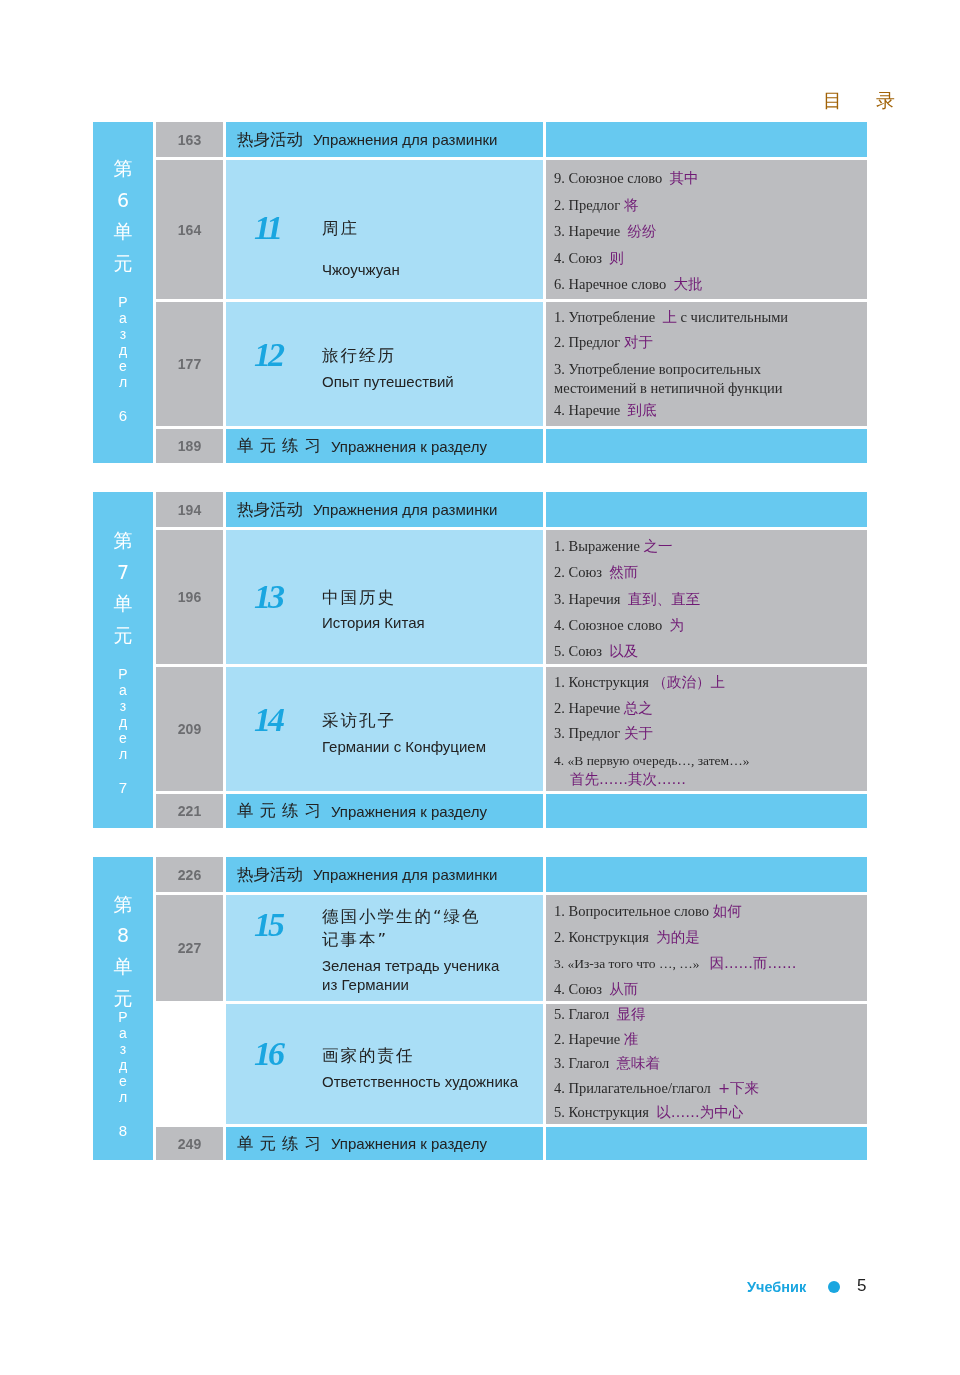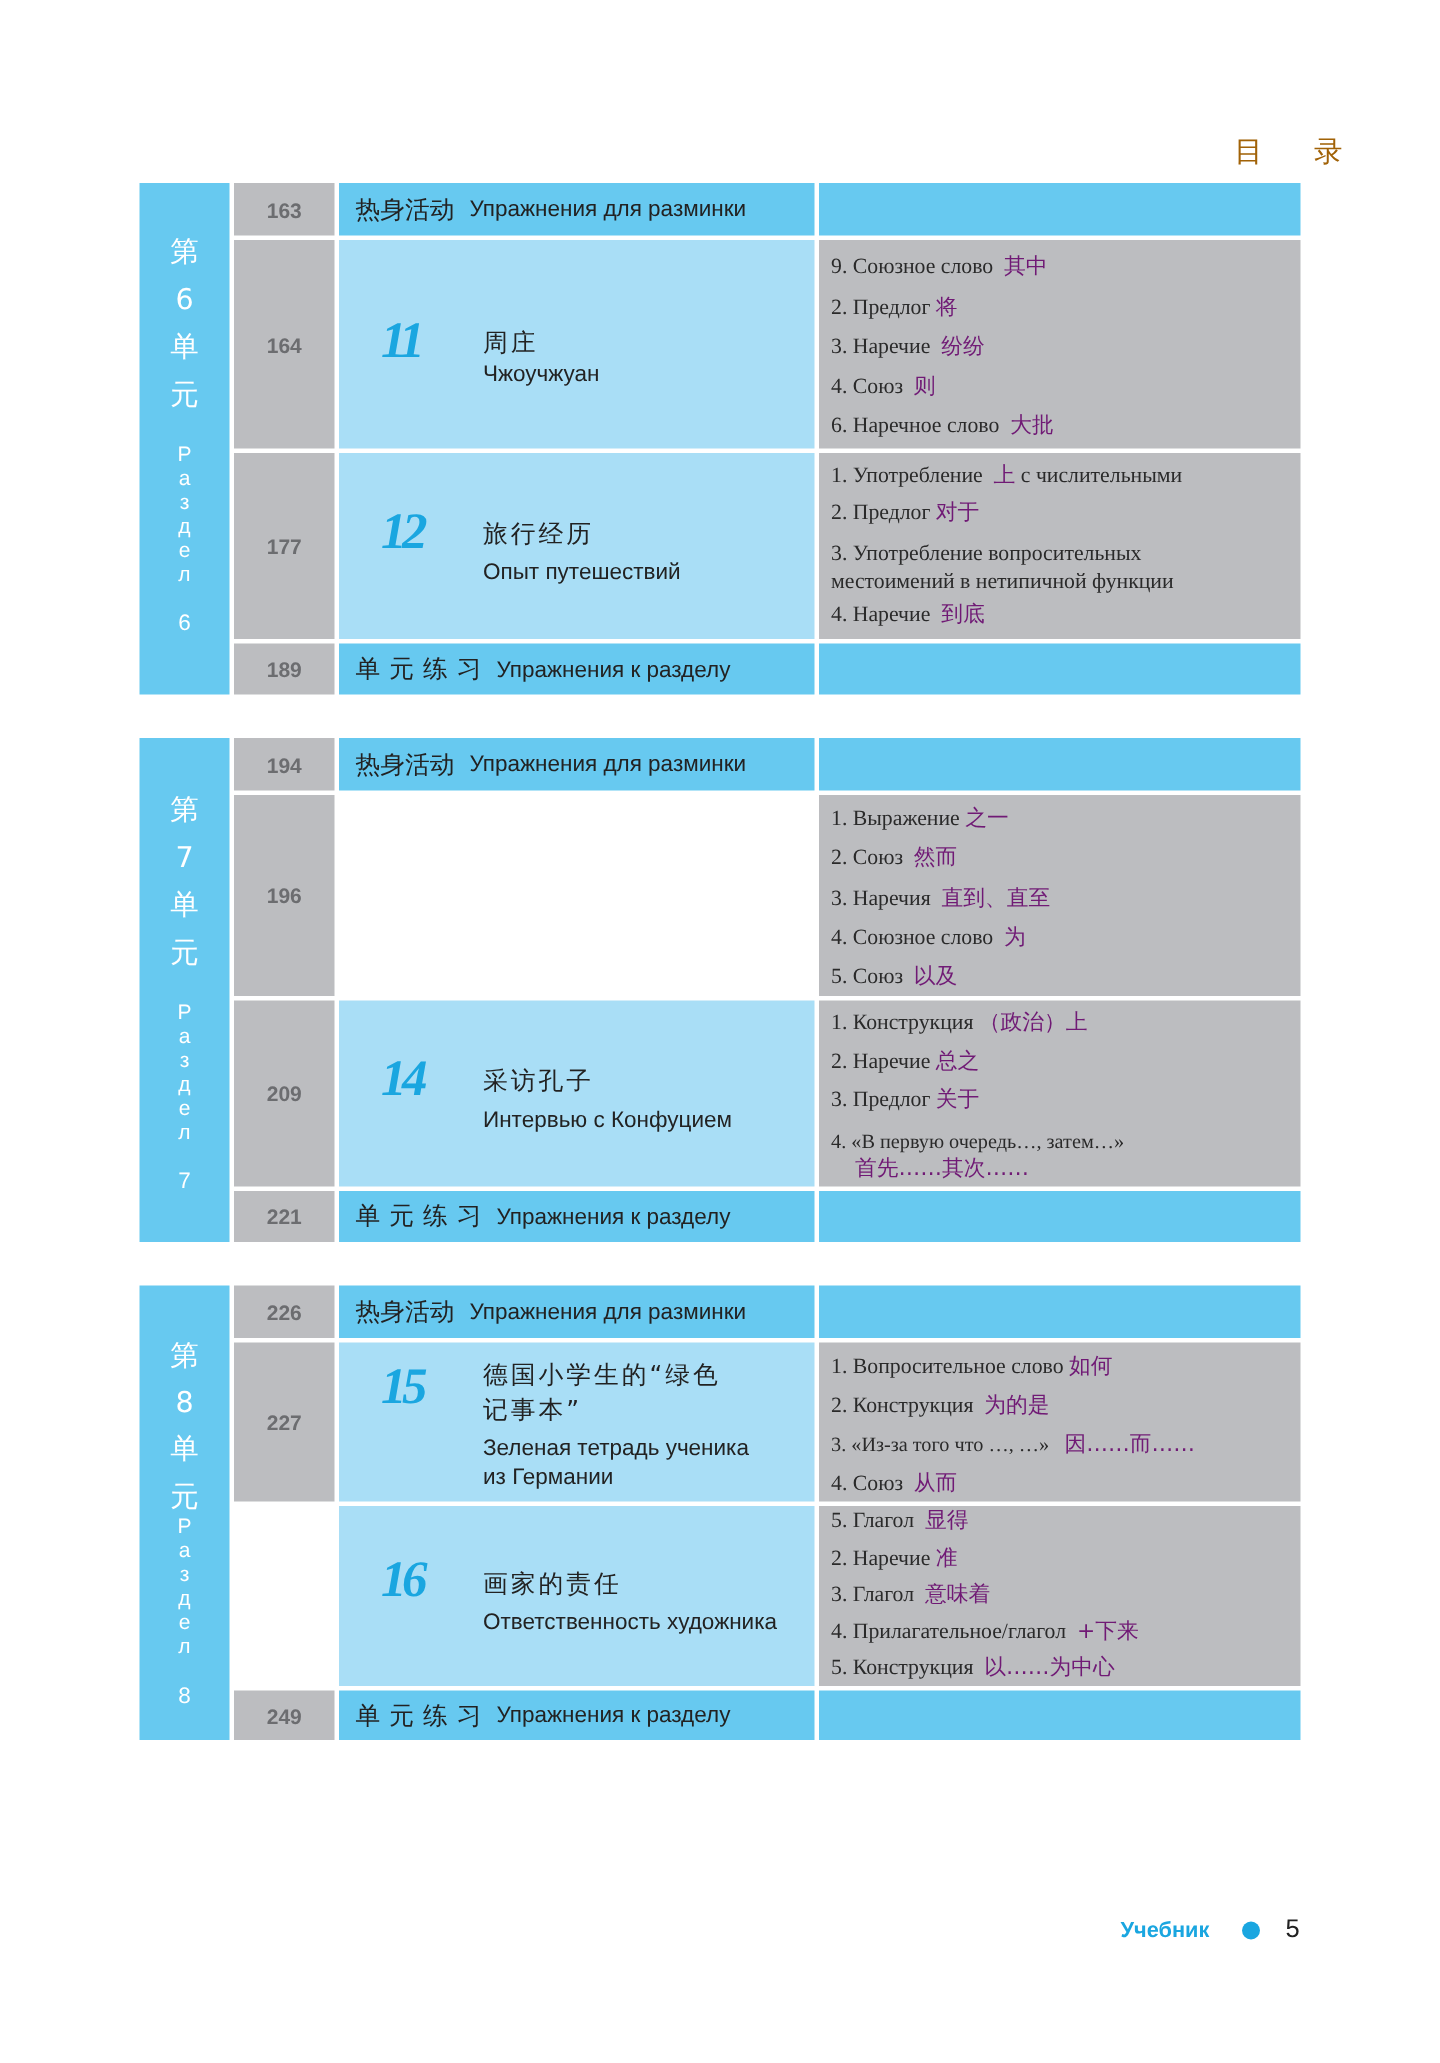--- a/index.html
+++ b/index.html
@@ -105,21 +105,21 @@
         </div>
     </div>
     <div class="cell gram-band"></div>
   </div>
 
   <div class="row" style="top:38px;height:139px;">
     <div class="cell pg">164</div>
     <div class="cell title-light">
       <div class="lesson-num" style="top:49px">11</div>
       <div class="lesson-cn" style="top:57px">周庄</div>
-      <div class="lesson-ru" style="top:80px">Чжоучжуан</div>
+      <div class="lesson-ru" style="top:100px">Чжоучжуан</div>
     </div>
     <div class="cell gram-gray">
       <div class="gram-list" style="top:9px">
         <div class="gi" style="top:0"><span>9. Союзное слово</span>&nbsp;&nbsp;<span class="cnz">其中</span></div>
         <div class="gi" style="top:27px"><span>2. Предлог</span>&nbsp;<span class="cnz">将</span></div>
         <div class="gi" style="top:53px"><span>3. Наречие</span>&nbsp;&nbsp;<span class="cnz">纷纷</span></div>
         <div class="gi" style="top:80px"><span>4. Союз</span>&nbsp;&nbsp;<span class="cnz">则</span></div>
         <div class="gi" style="top:106px"><span>6. Наречное слово</span>&nbsp;&nbsp;<span class="cnz">大批</span></div>
       </div>
     </div>
@@ -176,37 +176,42 @@
       <div class="band-text">
           <span class="cnb">热身活动</span>
           <span class="rub">Упражнения для разминки</span>
         </div>
     </div>
     <div class="cell gram-band"></div>
   </div>
 
   <div class="row" style="top:38px;height:134px;">
     <div class="cell pg">196</div>
+    <div class="cell title-light">
+      <div class="lesson-num" style="top:48px">13</div>
+      <div class="lesson-cn" style="top:56px">中国历史</div>
+      <div class="lesson-ru" style="top:83px">История Китая</div>
+    </div>
     <div class="cell gram-gray">
       <div class="gram-list" style="top:7px">
         <div class="gi" style="top:0"><span>1. Выражение</span>&nbsp;<span class="cnz">之一</span></div>
         <div class="gi" style="top:26px"><span>2. Союз</span>&nbsp;&nbsp;<span class="cnz">然而</span></div>
         <div class="gi" style="top:53px"><span>3. Наречия</span>&nbsp;&nbsp;<span class="cnz">直到、直至</span></div>
         <div class="gi" style="top:79px"><span>4. Союзное слово</span>&nbsp;&nbsp;<span class="cnz">为</span></div>
         <div class="gi" style="top:105px"><span>5. Союз</span>&nbsp;&nbsp;<span class="cnz">以及</span></div>
       </div>
     </div>
   </div>
 
   <div class="row" style="top:175px;height:124px;">
     <div class="cell pg">209</div>
     <div class="cell title-light">
       <div class="lesson-num" style="top:34px">14</div>
       <div class="lesson-cn" style="top:42px">采访孔子</div>
-      <div class="lesson-ru" style="top:70px">Интервью с Конфуцием</div>
+      <div class="lesson-ru" style="top:70px">Германии с Конфуцием</div>
     </div>
     <div class="cell gram-gray">
       <div class="gram-list" style="top:6px">
         <div class="gi" style="top:0"><span>1. Конструкция</span>&nbsp;<span class="cnz">（政治）上</span></div>
         <div class="gi" style="top:26px"><span>2. Наречие</span>&nbsp;<span class="cnz">总之</span></div>
         <div class="gi" style="top:51px"><span>3. Предлог</span>&nbsp;<span class="cnz">关于</span></div>
         <div class="gi" style="top:79px;font-size:13.5px"><span>4. «В первую очередь…, затем…»</span></div>
         <div class="gi" style="top:97px;left:16px"><span class="cnz">首先……其次……</span></div>
       </div>
     </div>

